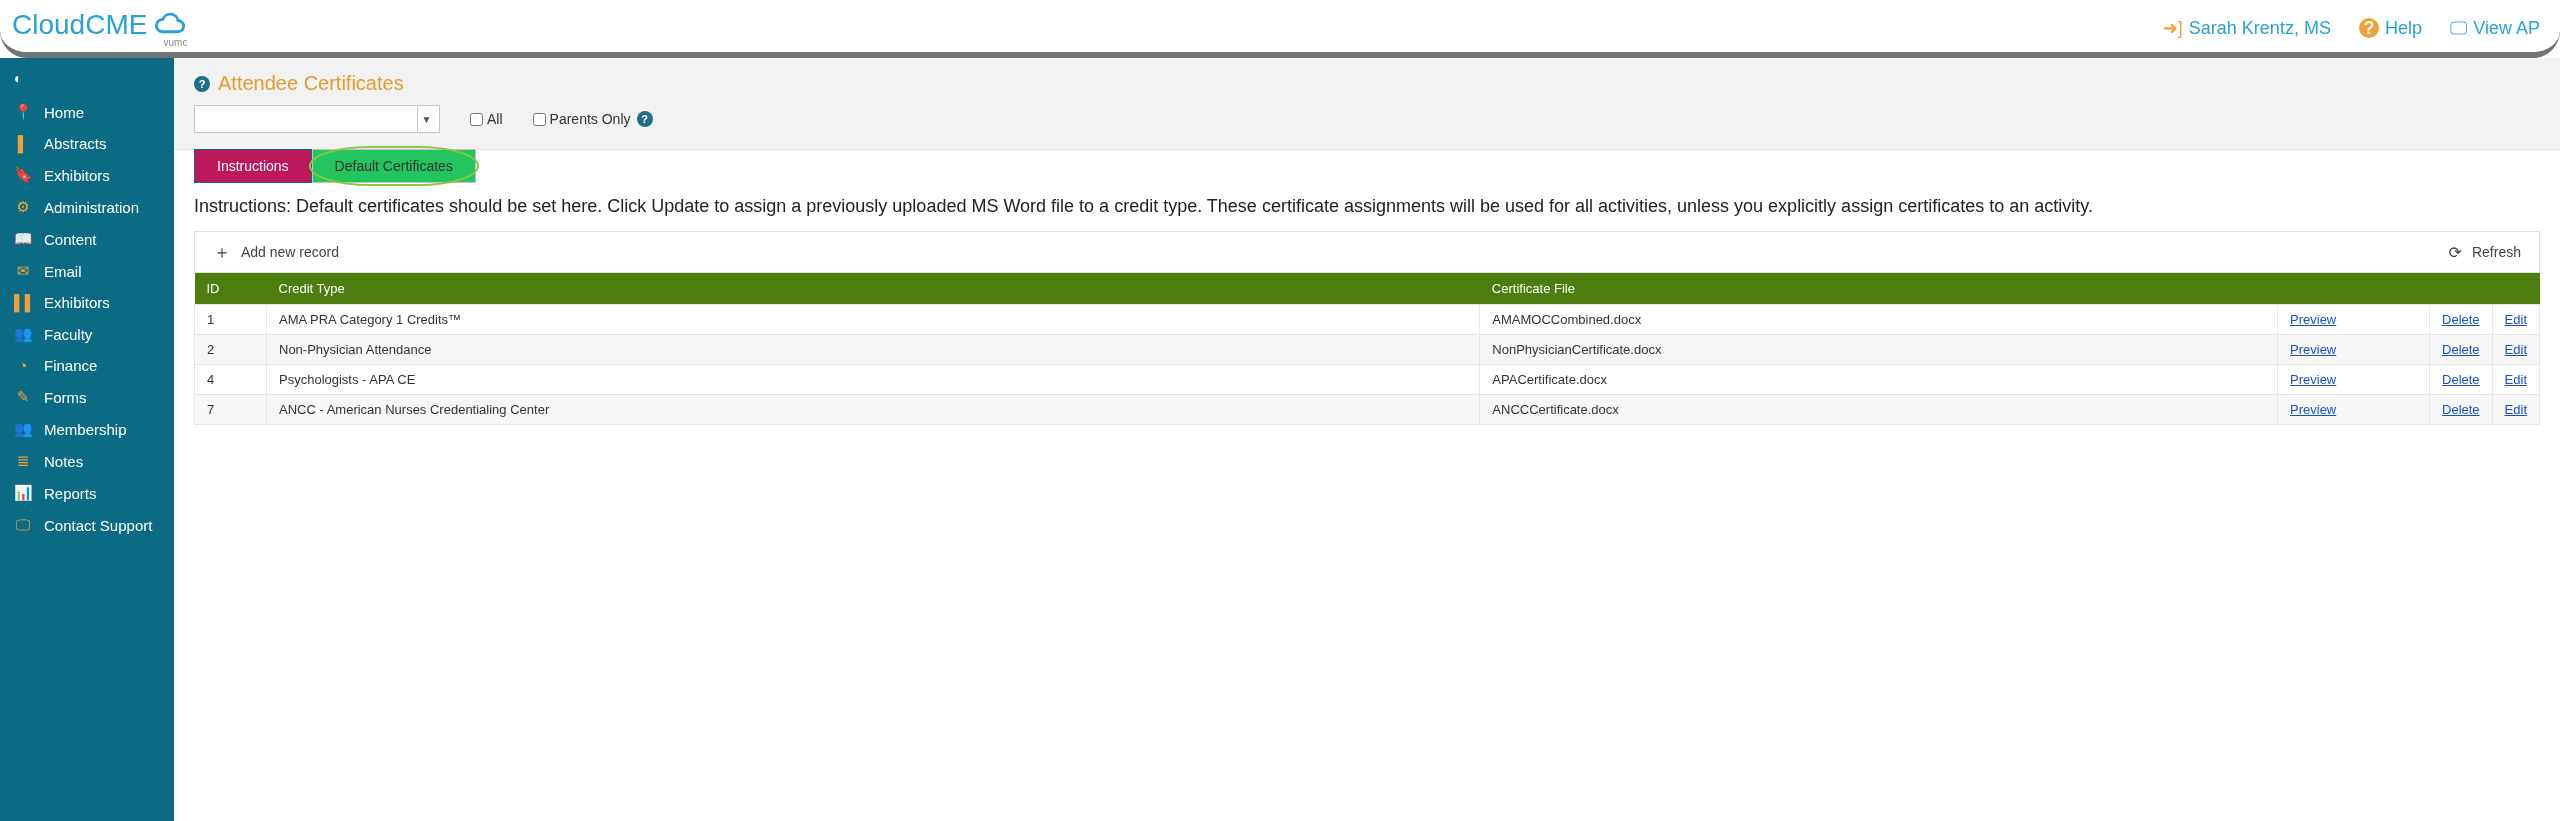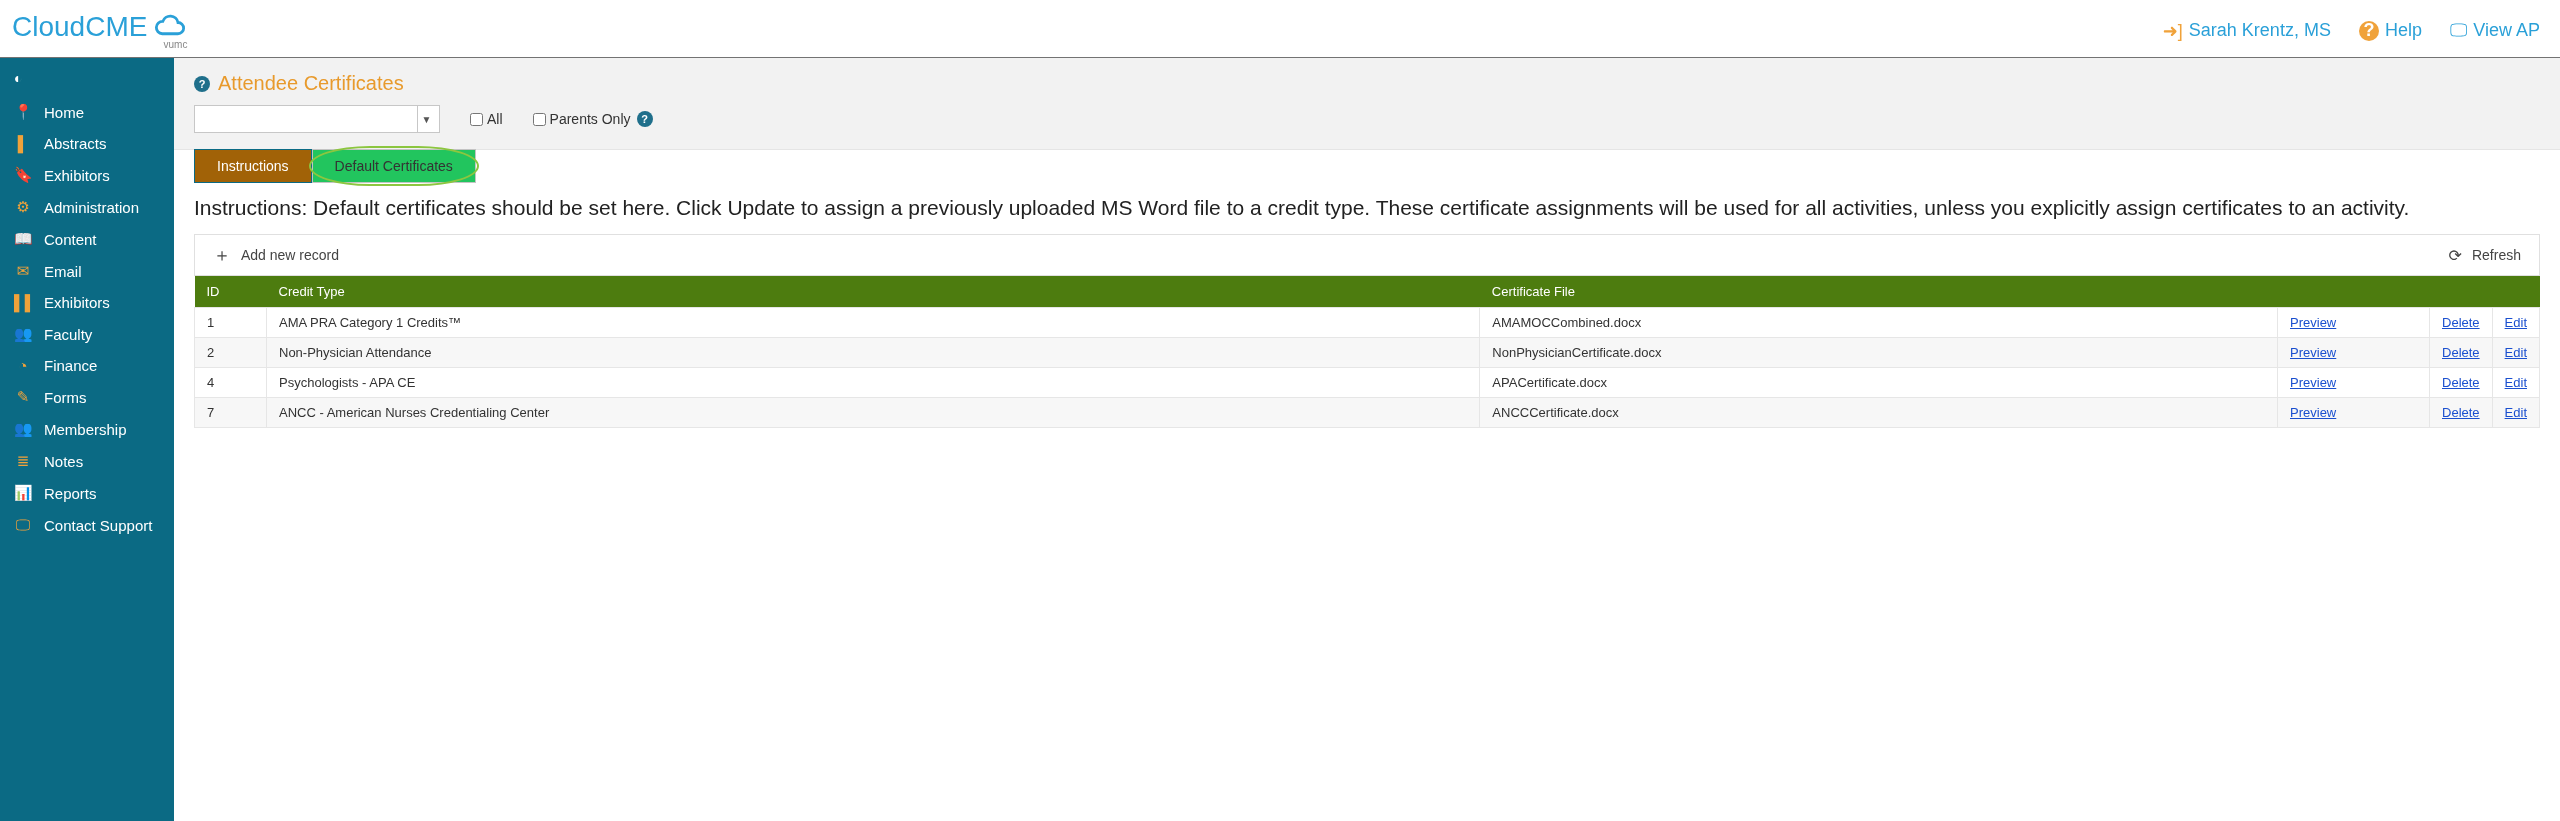--- a/index.html
+++ b/index.html
@@ -1,18 +1,18 @@
 <!DOCTYPE html>
 <html><head>
 <meta charset="utf-8">
 <style>
   * { box-sizing: border-box; margin: 0; padding: 0; }
   body { font-family: "Segoe UI", Arial, sans-serif; font-size: 14px; color: #333; background: #fff; width: 2560px; }
   
-  .topbar { display: flex; align-items: center; justify-content: space-between; padding: 6px 20px 2px 12px; border-bottom: 1px solid #737373; height: 58px; }
+  .topbar { display: flex; align-items: center; justify-content: space-between; padding: 6px 20px 2px 12px; border-bottom: 6px solid #737373; height: 58px; border-radius: 27px; }
   .logo { display: flex; flex-direction: column; }
   .logo-main { font-size: 28px; font-weight: 500; color: #2aa0d8; display: flex; align-items: center; }
   .logo-main .cloud { font-weight: 400; color:#2aa0d8; }
   .logo-main .cme { color:#2aa0d8; font-weight:300; }
   .logo-sub { font-size: 10px; color: #888; margin-top: -4px; margin-left:2px;text-align:right; }
   .cloud-icon { width: 36px; height: 26px; margin-left: 4px; }
   .top-right { display: flex; gap: 28px; align-items: center; }
   .top-link { color: #2aa0d8; font-size: 18px; display: flex; align-items: center; gap: 6px; cursor: pointer; }
   .top-link .material { color: #f0a23a; }
   
@@ -25,24 +25,24 @@
   .page-head { background: #f2f2f2; padding: 14px 20px 16px; border-bottom:1px solid #e5e5e5; }
   .page-title-row { display:flex; align-items:center; gap:8px; margin-bottom:10px; }
   .page-title { color: #e89a2c; font-size: 20px; font-weight:400; }
   .help-circle { width:16px;height:16px;border-radius:50%;background:#1f6f8b;color:#fff;display:inline-flex;align-items:center;justify-content:center;font-size:11px;font-weight:bold; }
   .filter-row { display:flex; align-items:center; gap:10px; }
   .dropdown { width:246px; height:28px; border:1px solid #c7c7c7; background:#fff; display:flex; align-items:center; justify-content:flex-end; padding-right:4px; }
   .dropdown .caret { width:18px; text-align:center; border-left:1px solid #c7c7c7; height:100%; display:flex; align-items:center; justify-content:center; font-size:10px; color:#555; }
   .chk-label { font-size:14px; color:#333; display:flex; align-items:center; gap:4px;margin-left:20px; }
   .content-pad { padding: 0 20px; }
   .tabs { display:flex; margin-top:0; margin-bottom:12px; position:relative; top:-1px;}
-  .tab { background:#a16207; color:#fff; padding:8px 22px; font-size:14px; border:1px solid #0b6a84; cursor:pointer; }
+  .tab { background:#be185d; color:#fff; padding:8px 22px; font-size:14px; border:1px solid #0b6a84; cursor:pointer; }
   .tab.active { background:#22c55e; color:#333; border:1px solid #c3c3c3; border-top:1px solid #c3c3c3; position:relative; }
   .tab.active::after { content:""; position:absolute; inset:-4px; border:2px solid #8cc63f; border-radius:50%/70%; pointer-events:none; }
-  .instructions-text { font-size:21px; color:#222; margin-bottom:14px; }
+  .instructions-text { font-size:18px; color:#222; margin-bottom:14px; }
   .toolbar { border:1px solid #e0e0e0; display:flex; justify-content:space-between; align-items:center; padding:8px 18px; }
   .plus-btn, .refresh-btn { display:flex; align-items:center; gap:10px; color:#444; font-size:14px; cursor:pointer; }
   table { width:100%; border-collapse:collapse; }
   thead th { background:#4d7c0f; color:#fff; text-align:left; font-weight:400; font-size:13px; padding:8px 12px; }
   tbody td { border:1px solid #e6e6e6; padding:7px 12px; font-size:13px; color:#333; }
   tbody tr:nth-child(even) td { background:#f7f7f7; }
   a.grid-link { color:#1a4fcf; text-decoration:underline; cursor:pointer; }
   .col-id{width:72px;} .col-preview{width:152px;} .col-delete{width:44px;} .col-edit{width:30px;}
 </style>
 </head>

